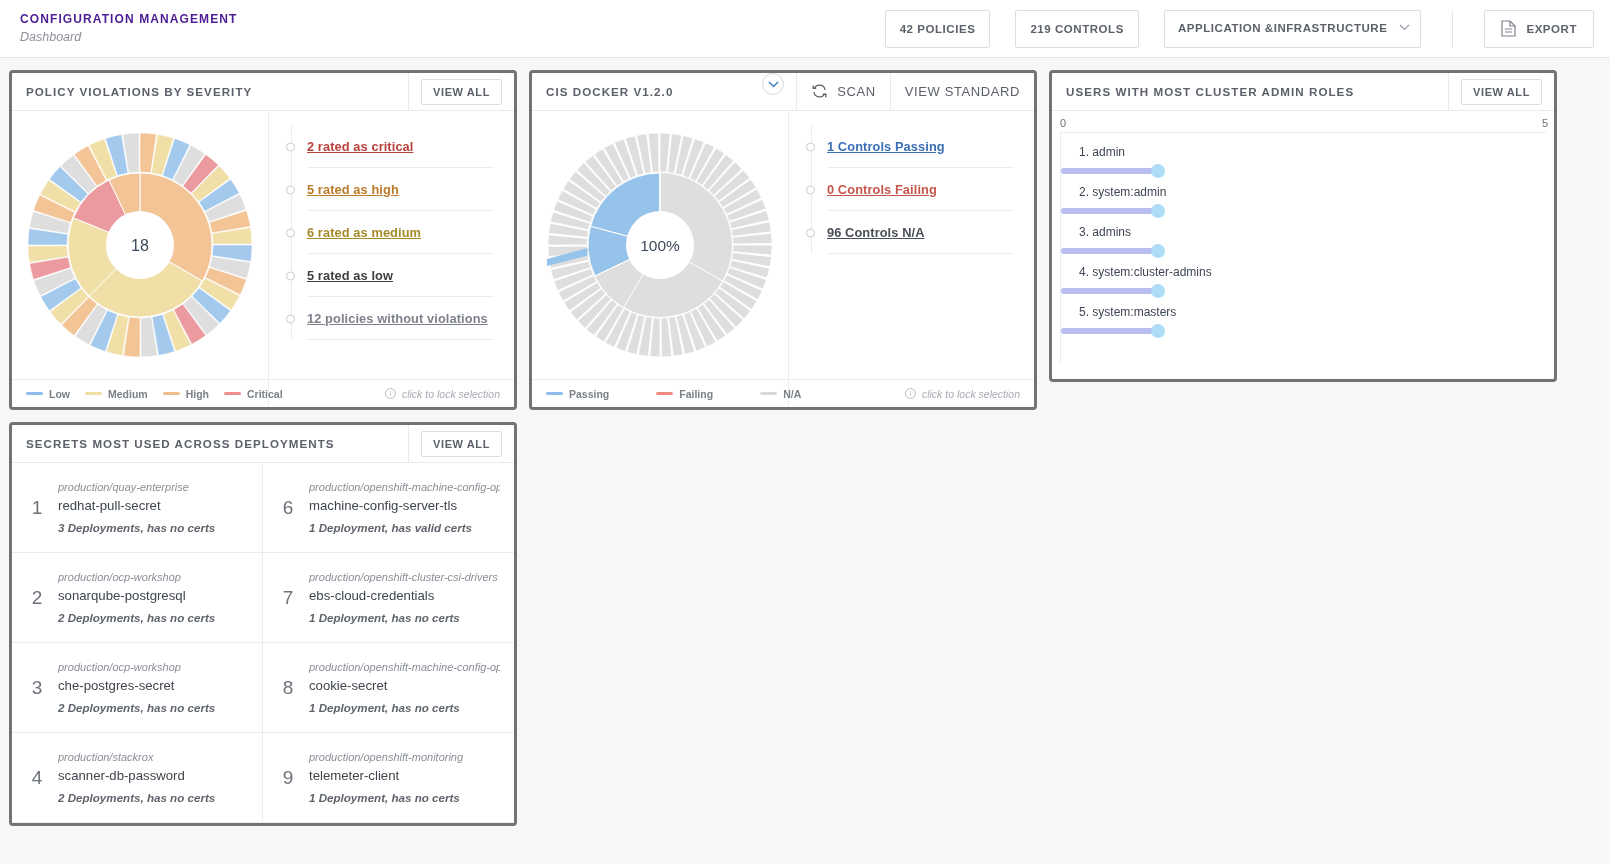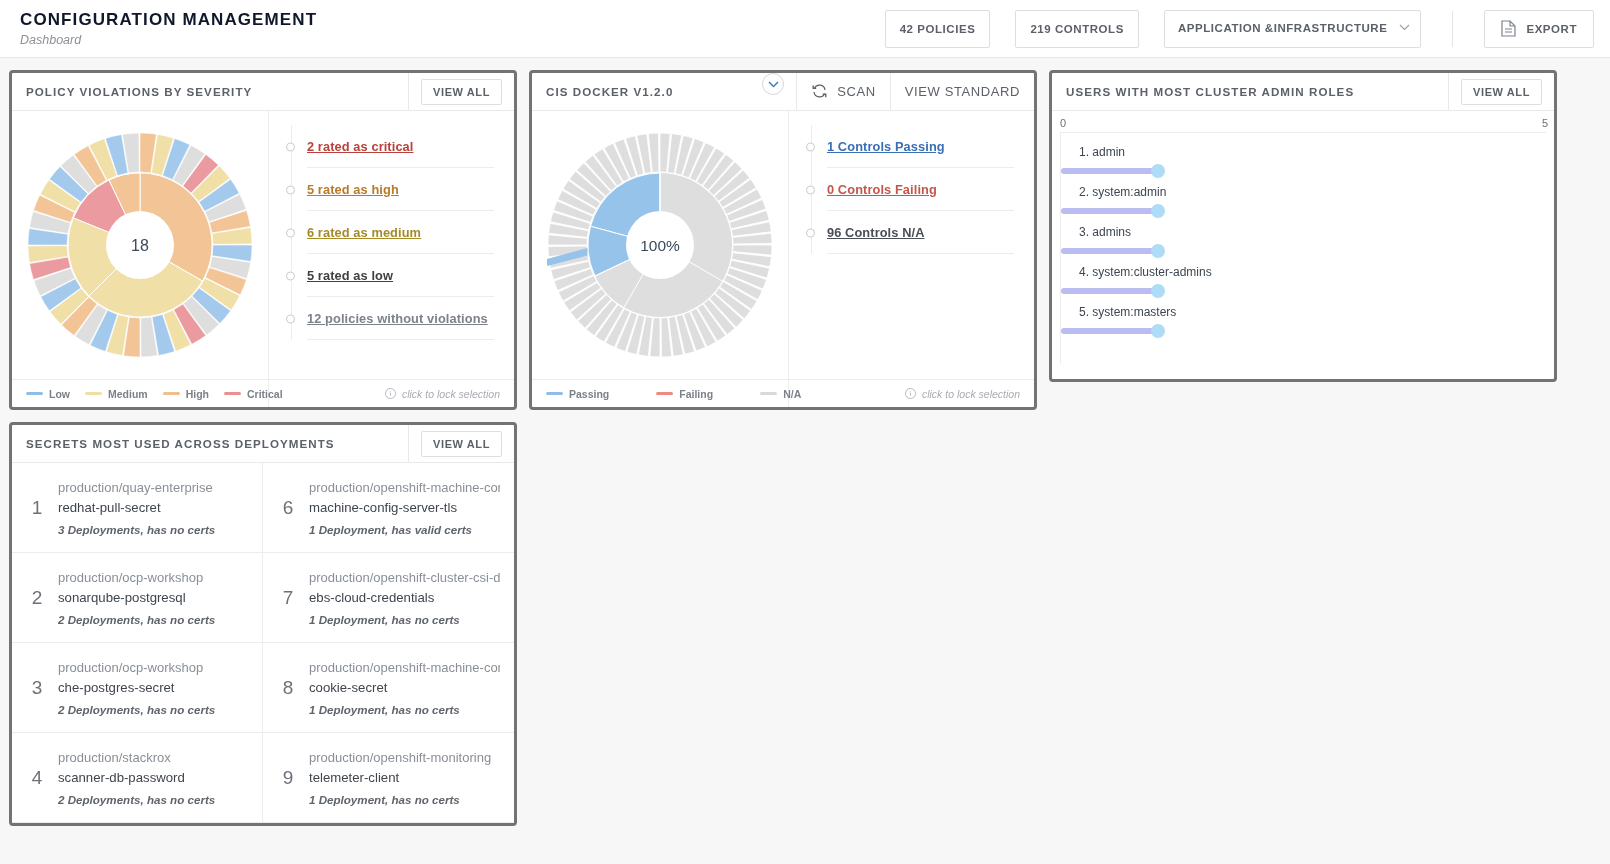--- a/index.html
+++ b/index.html
@@ -16,22 +16,22 @@
   .header {
     height: 58px;
     background: #ffffff;
     border-bottom: 1px solid #e5e6e8;
     display: flex;
     align-items: center;
     padding: 0 16px 0 20px;
   }
   .header-titles { display: flex; flex-direction: column; justify-content: center; }
   .hdr-title {
-    font-size: 17px; font-weight: 700; letter-spacing: 1.1px;
-    color: #0f172a; text-transform: uppercase; line-height: 1.25;
+    font-size: 12px; font-weight: 700; letter-spacing: 1.1px;
+    color: #4c1d95; text-transform: uppercase; line-height: 1.25;
   }
   .hdr-sub {
     font-size: 12.5px; font-style: italic; color: #8c9097;
     margin-top: 3px; line-height: 1.2;
   }
   .header-actions { margin-left: auto; display: flex; align-items: center; gap: 25px; }
 
   .btn {
     border: 1px solid #dcdee1;
     background: #fff;
@@ -155,21 +155,21 @@
   .sec-cell {
     display: flex; align-items: center; gap: 14px;
     padding: 16px 14px 16px 18px;
     border-bottom: 1px solid #ececee;
     min-height: 90px;
     overflow: hidden;
   }
   .sec-cell.colL { border-right: 1px solid #ececee; }
   .sec-rank { font-size: 19px; color: #6d7179; min-width: 14px; text-align: center; font-weight: 400; }
   .sec-txt { display:flex; flex-direction: column; gap: 5px; overflow: hidden; }
-  .sec-ns { font-size: 13px; color: #8a8f97; white-space: nowrap; }
+  .sec-ns { font-size: 11px; font-style: italic; color: #8a8f97; white-space: nowrap; }
   .sec-name { font-size: 13.2px; color: #3f454d; white-space: nowrap; }
   .sec-meta { font-size: 11.6px; font-style: italic; font-weight: 700; color: #5f646c; white-space: nowrap; margin-top: 3px; }
 </style>
 </head>
 <body>
 
 <div class="header">
   <div class="header-titles">
     <div class="hdr-title">CONFIGURATION MANAGEMENT</div>
     <div class="hdr-sub">Dashboard</div>

